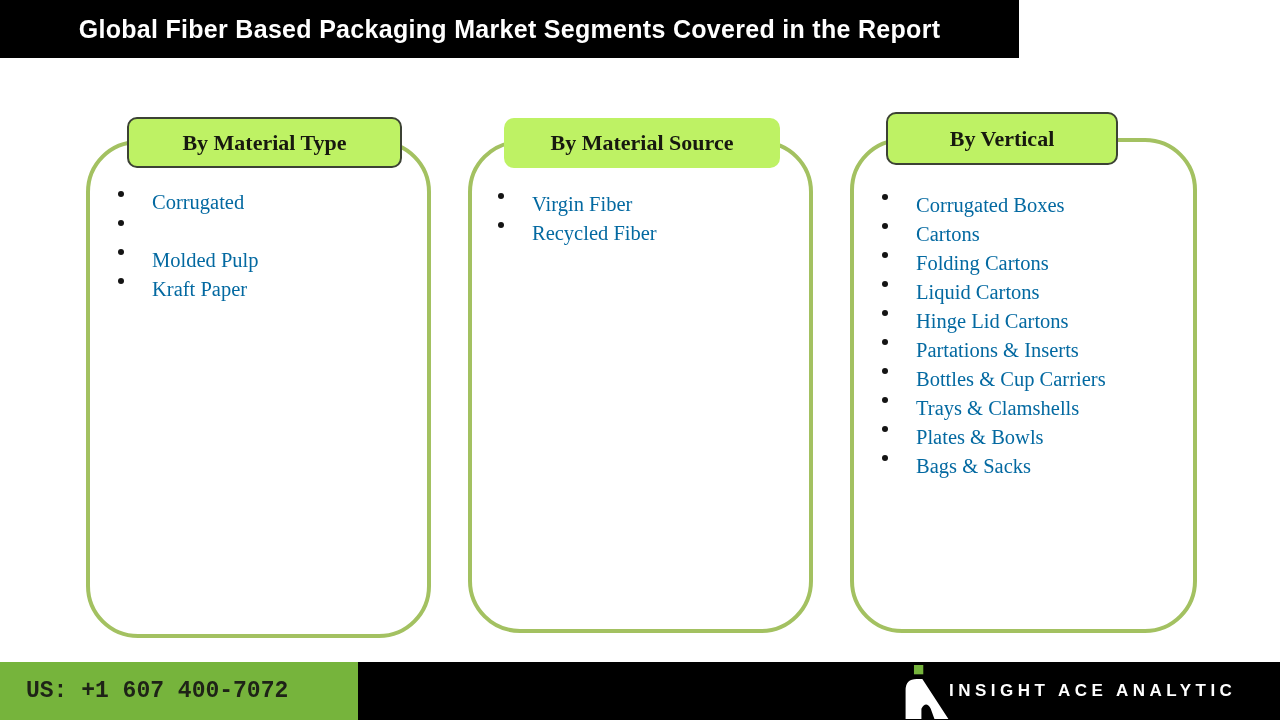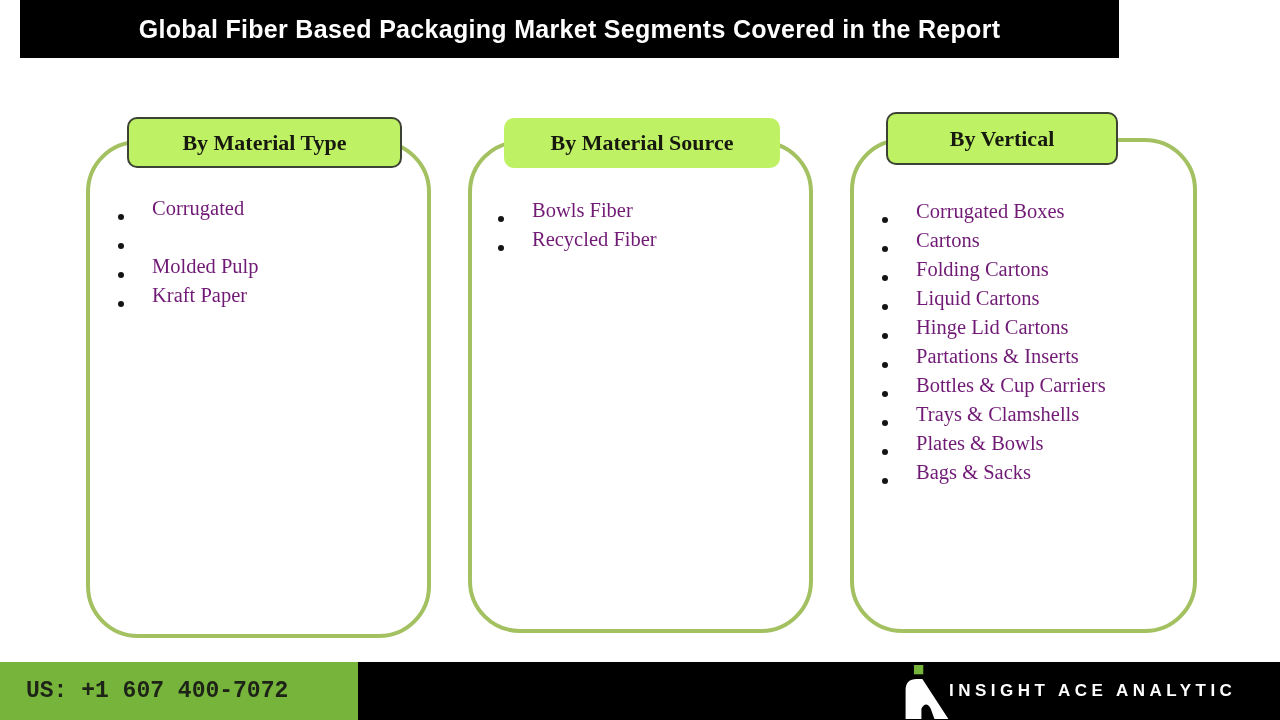--- a/index.html
+++ b/index.html
@@ -5,23 +5,23 @@
   html, body { margin:0; padding:0; }
   body {
     width:1280px; height:720px;
     position:relative; overflow:hidden;
     background:#ffffff;
     font-family:"Liberation Serif", serif;
   }
 
   
   .titlebar {
-    position:absolute; left:0; top:0; width:1099px; height:58px;
+    position:absolute; left:0; top:0; width:1019px; height:58px;
     background:#000000;
-    display:flex; align-items:center; justify-content:center;margin-left:20px;
+    display:flex; align-items:center; justify-content:center;
   }
   .titlebar .title {
     color:#ffffff;
     font-family:"Liberation Sans", sans-serif;
     font-weight:bold; font-size:25px; letter-spacing:0.3px;
     white-space:nowrap;
   }
 
   
   .panel {
@@ -51,23 +51,23 @@
   .badge1 { left:127px; top:117px; width:275px; height:51px; }
   .badge2 { left:504px; top:118px; width:276px; height:50px;align-items:center; }
   .badge3 { left:886px; top:112px; width:232px; height:53px; }
 
   
   .list { position:absolute; z-index:2; }
   .list1 { left:118px; top:191px; }
   .list2 { left:498px; top:193px; }
   .list3 { left:882px; top:194px; }
   .li {
-    display:flex; align-items:flex-end;
+    display:flex; align-items:flex-start;
     height:29px;
-    font-size:20.5px; color:#701a75;
+    font-size:20.5px; color:#0369a1;
     white-space:nowrap;
   }
   .bullet {
     flex:none;
     width:6px; height:6px; border-radius:50%;
     background:#141414;
     margin-right:28px;
   }
 
   
@@ -133,21 +133,21 @@
     </div>
   <div class="li">
       <span class="bullet"></span>
       <span>Kraft Paper</span>
     </div>
 </div>
 
 <div class="list list2">
   <div class="li">
       <span class="bullet"></span>
-      <span>Bowls Fiber</span>
+      <span>Virgin Fiber</span>
     </div>
   <div class="li">
       <span class="bullet"></span>
       <span>Recycled Fiber</span>
     </div>
 </div>
 
 <div class="list list3">
   <div class="li">
       <span class="bullet"></span>

